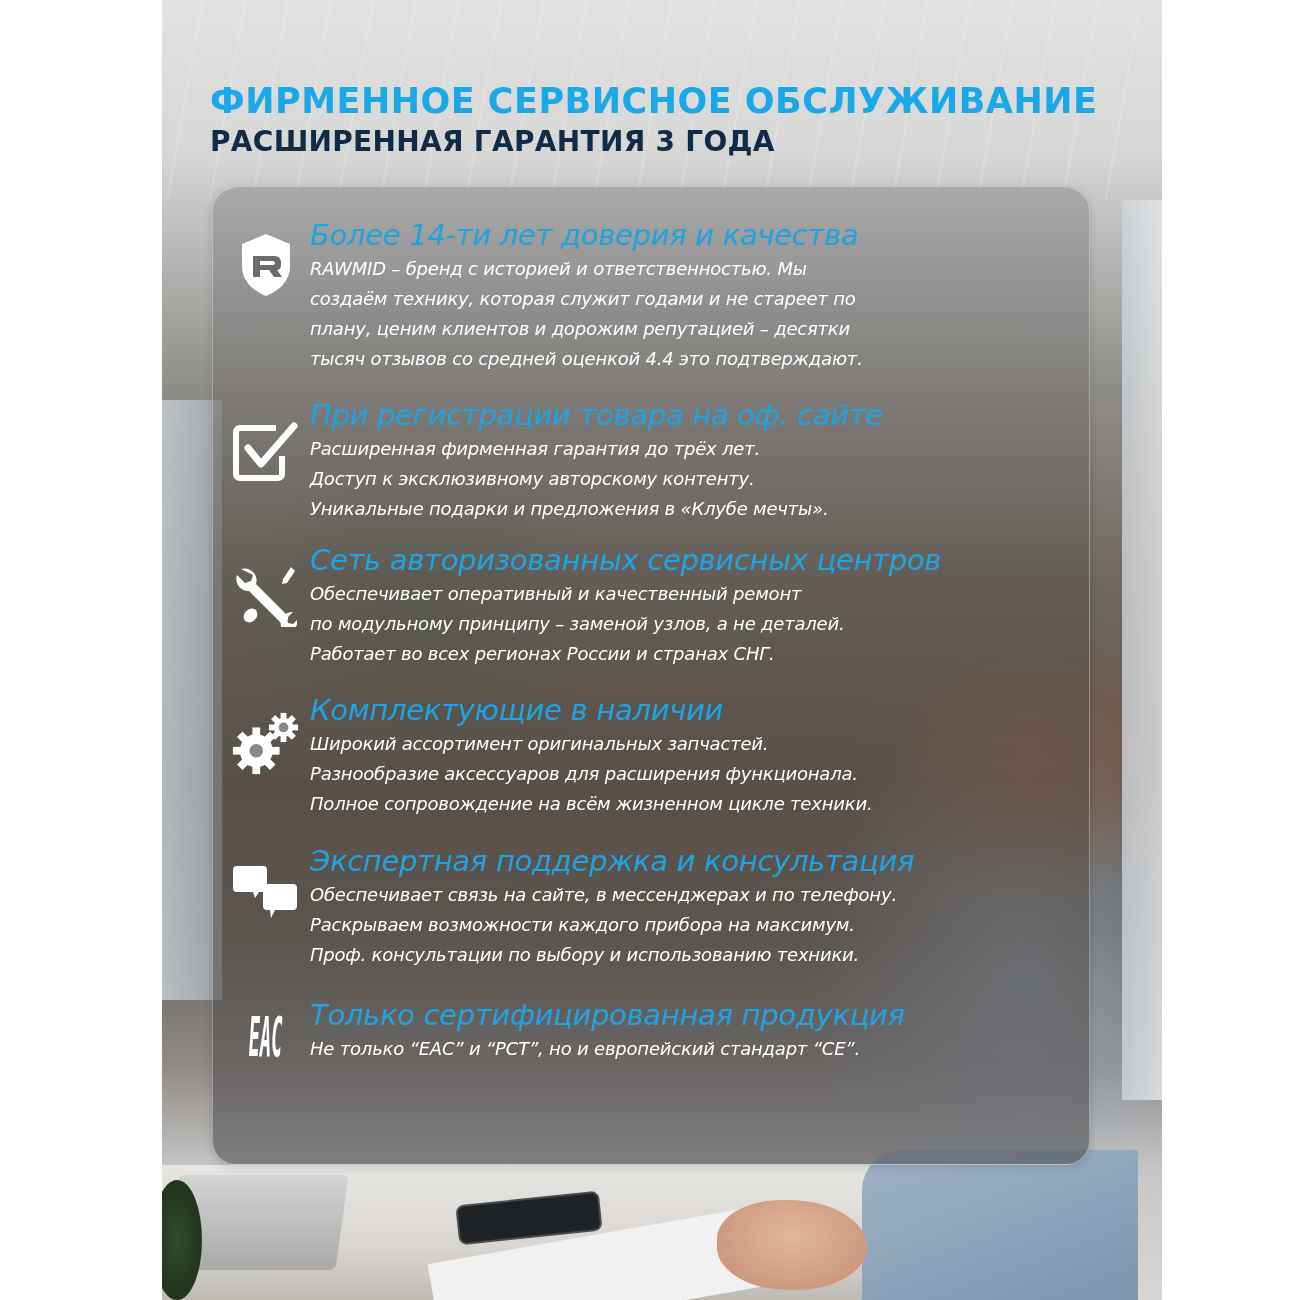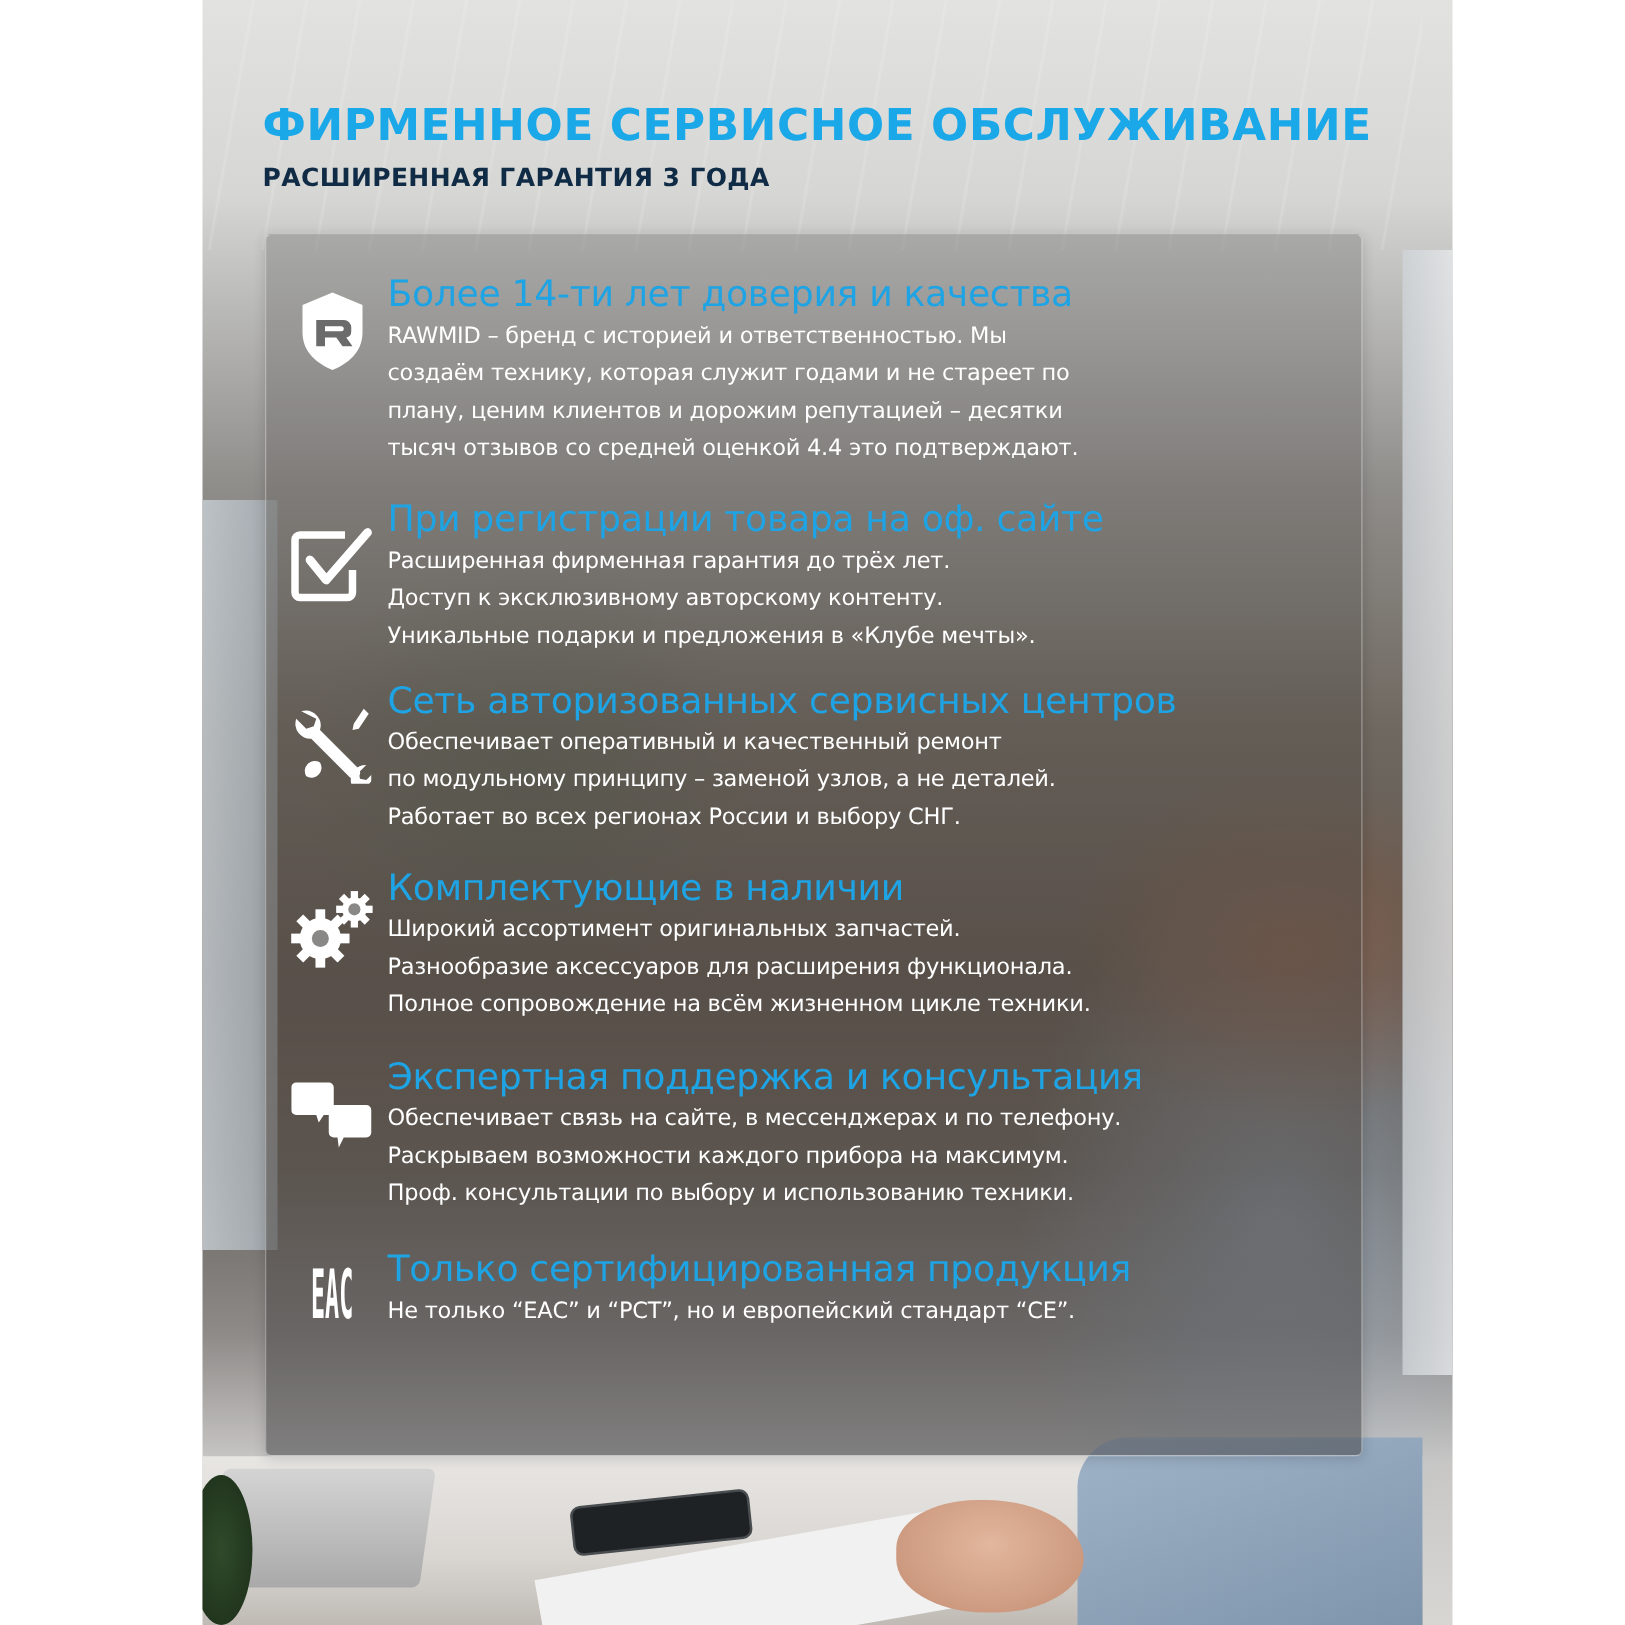--- a/index.html
+++ b/index.html
@@ -64,29 +64,30 @@
     background: radial-gradient(ellipse at 50% 50%, #2f4a2a, #1c2d19);
     border-radius: 50%;
   }
   .header { position: absolute; left: 48px; top: 78px; }
   .title {
     font-family: "DejaVu Sans", sans-serif; font-weight: bold; font-size: 35px; letter-spacing: 0.5px;
     color: #1aa8e8; line-height: 46px; white-space: nowrap;
     transform: scaleX(1.0); transform-origin: left;
   }
   .subtitle {
-    font-family: "DejaVu Sans", sans-serif; font-weight: bold; font-size: 20px; letter-spacing: 0.3px;
+    font-family: "DejaVu Sans", sans-serif; font-weight: bold; font-size: 28px; letter-spacing: 0.3px;
     color: #0f2b45; line-height: 32px; white-space: nowrap; margin-top: 2px;
   }
   .card {
     position: absolute; left: 50px; top: 187px; width: 876px; height: 976px;
-    border-radius: 5px;
+    border-radius: 24px;
     background: linear-gradient(180deg, rgba(140,140,140,0.55) 0%, rgba(90,84,78,0.55) 40%, rgba(80,70,62,0.5) 70%, rgba(70,70,72,0.55) 100%);
     border: 1px solid rgba(255,255,255,0.35);
     box-shadow: 0 2px 10px rgba(0,0,0,0.15);
+    font-style: italic;
   }
   .feature { position: absolute; left: 0; width: 876px; }
   .feature .icon {
     position: absolute; left: 18px; width: 70px; height: 70px;
     display: flex; align-items: center; justify-content: center;
   }
   .feature .text { position: absolute; left: 97px; right: 0; }
   .feature .heading {
     font-family: "DejaVu Sans", sans-serif; font-size: 29px; color: #1ea4e4; line-height: 34px;
     white-space: nowrap; letter-spacing: -0.3px;
@@ -166,21 +167,21 @@
             <path d="M56 2 l4 4 -8 12 -5 1 -26 26 a8 8 0 0 1 -11 11 8 8 0 0 1 11 -11 l26 -26 1 -5 z"></path>
             <path d="M46 62 a12 12 0 0 1 12 -15 l-6 6 1 5 5 1 6 -6 a12 12 0 0 1 -15 12z"></path>
           </g>
         </svg>
       </div>
       <div class="text">
         <div class="heading">Сеть авторизованных сервисных центров</div>
         <div class="body">
           <div class="line">Обеспечивает оперативный и качественный ремонт</div>
           <div class="line">по модульному принципу – заменой узлов, а не деталей.</div>
-          <div class="line">Работает во всех регионах России и выбору СНГ.</div>
+          <div class="line">Работает во всех регионах России и странах СНГ.</div>
         </div>
       </div>
     </div>
 
     <div class="feature" style="top:505px;">
       <div class="icon" style="top:15px;">
         <svg width="72" height="64" viewBox="0 0 72 64">
           <g fill="#ffffff">
             <circle cx="26" cy="40" r="17"></circle>
             <g transform="translate(26 40)">

